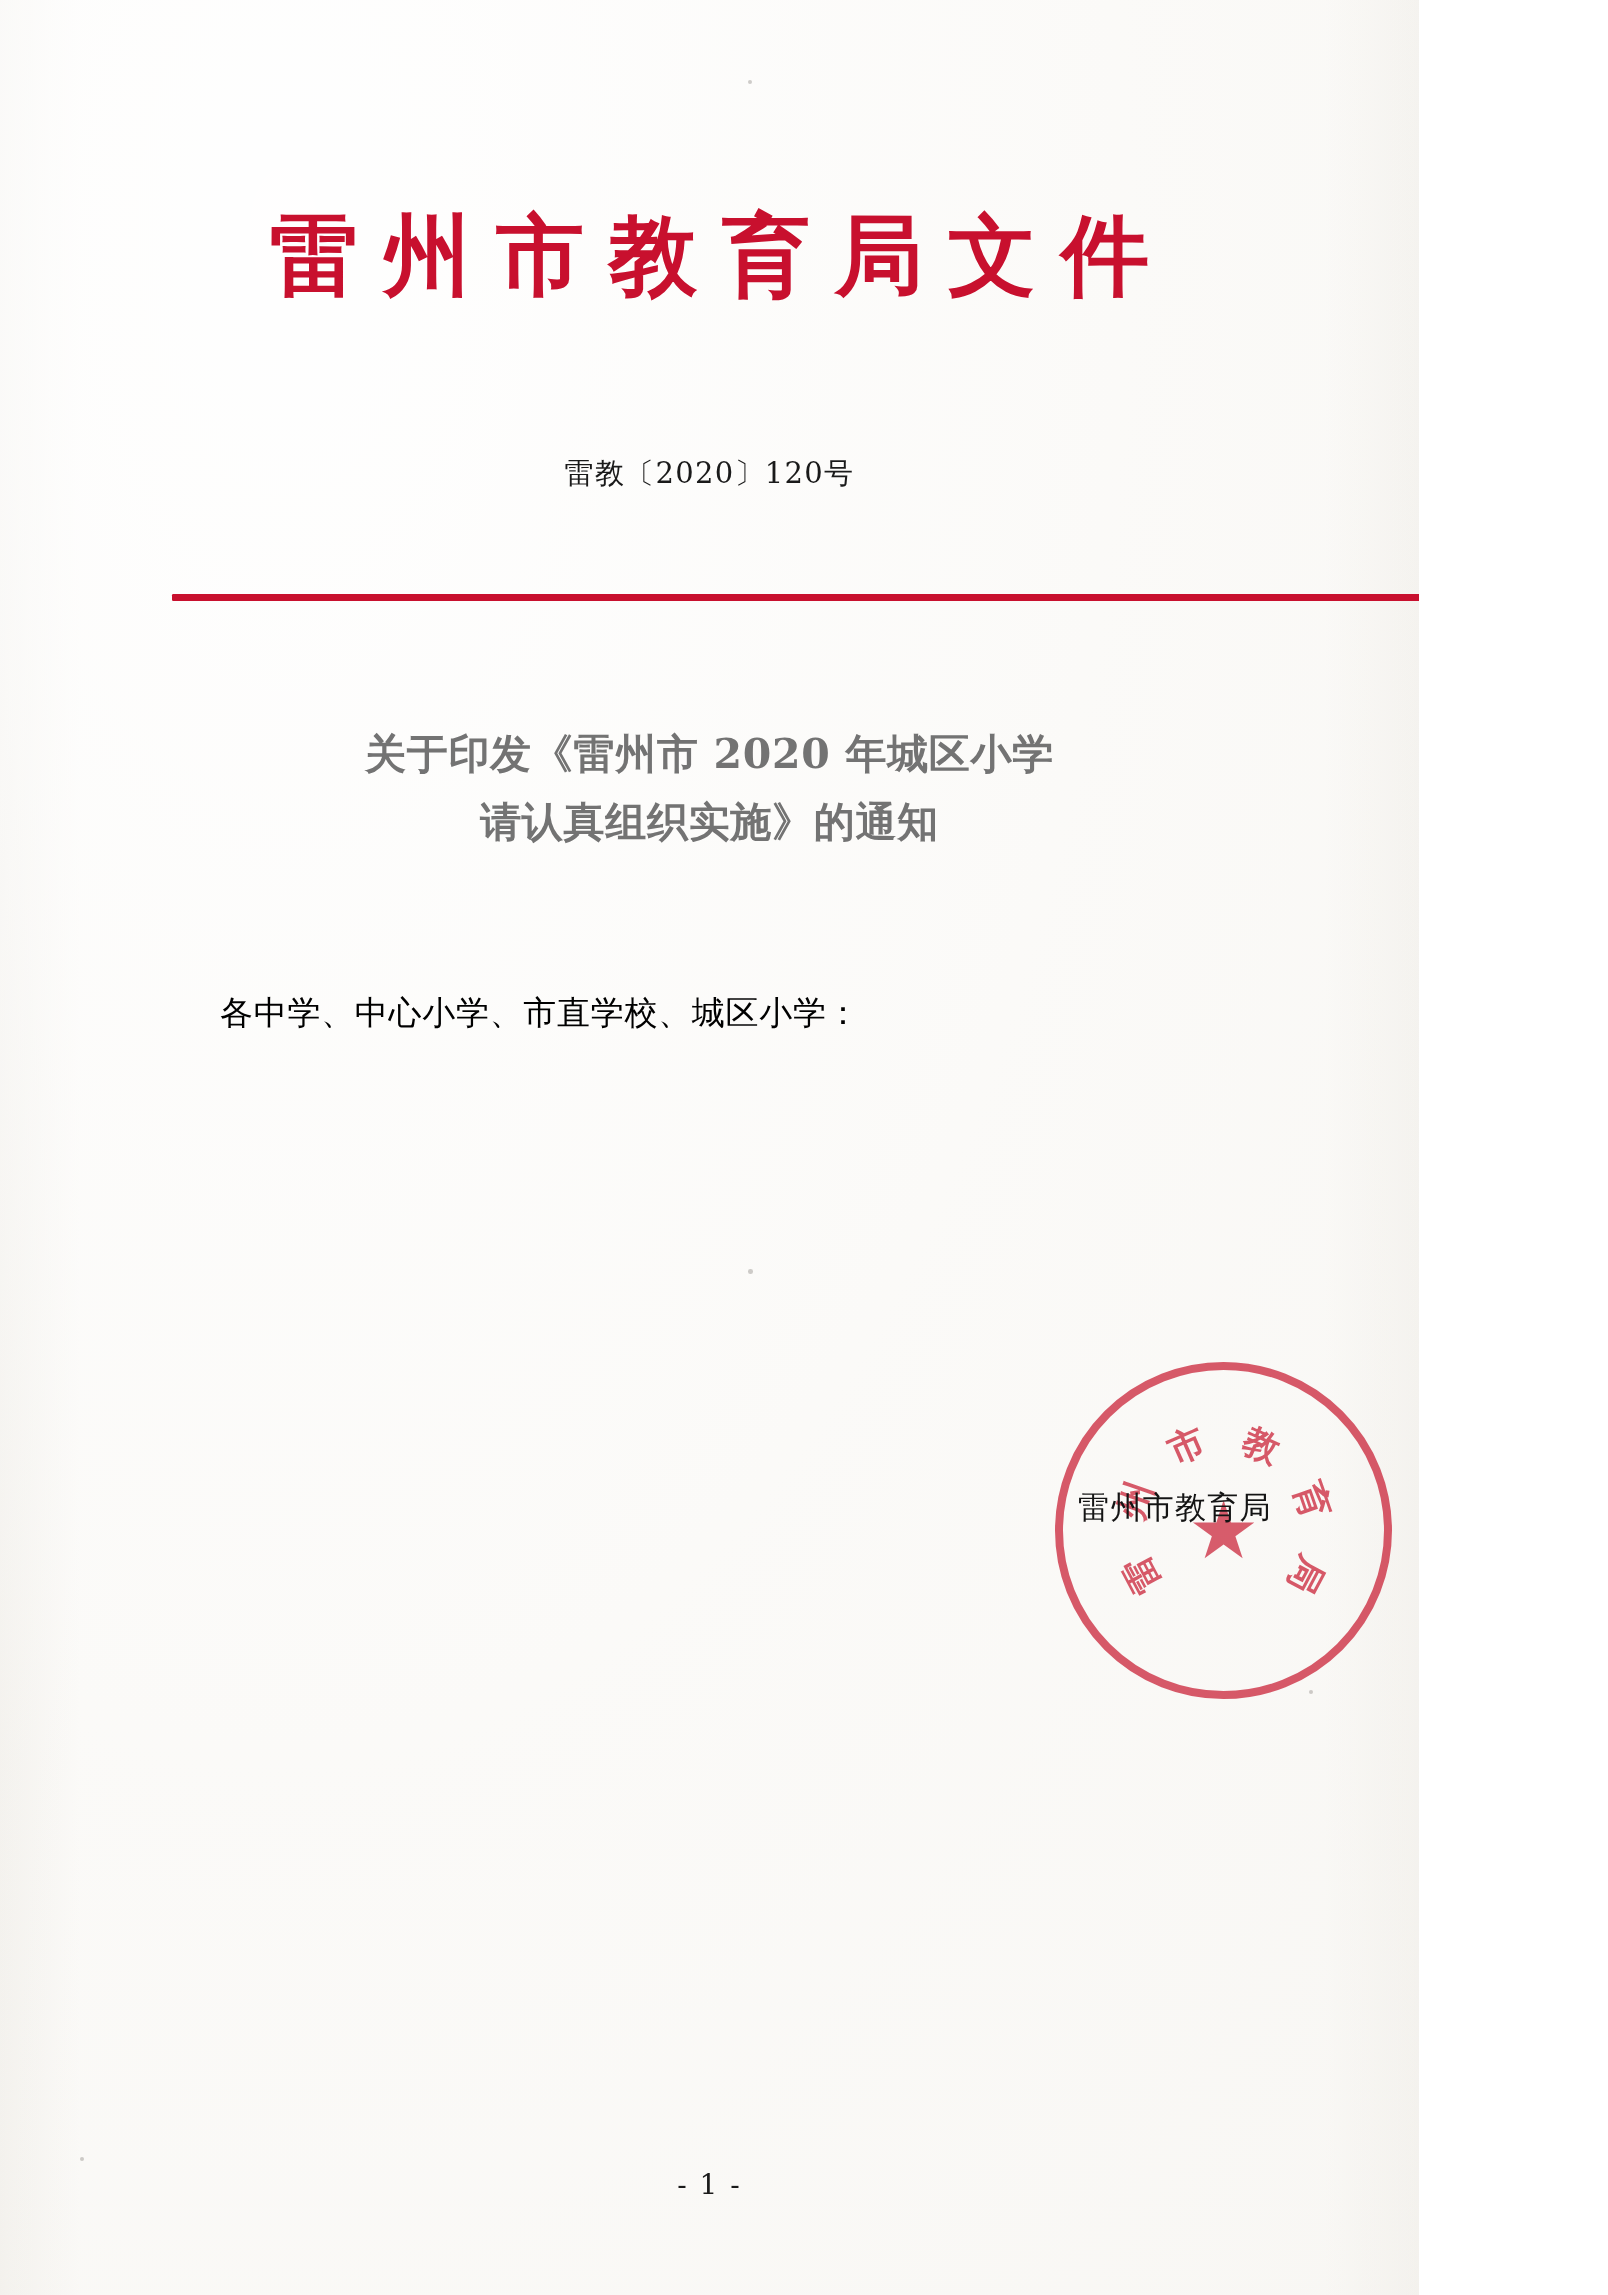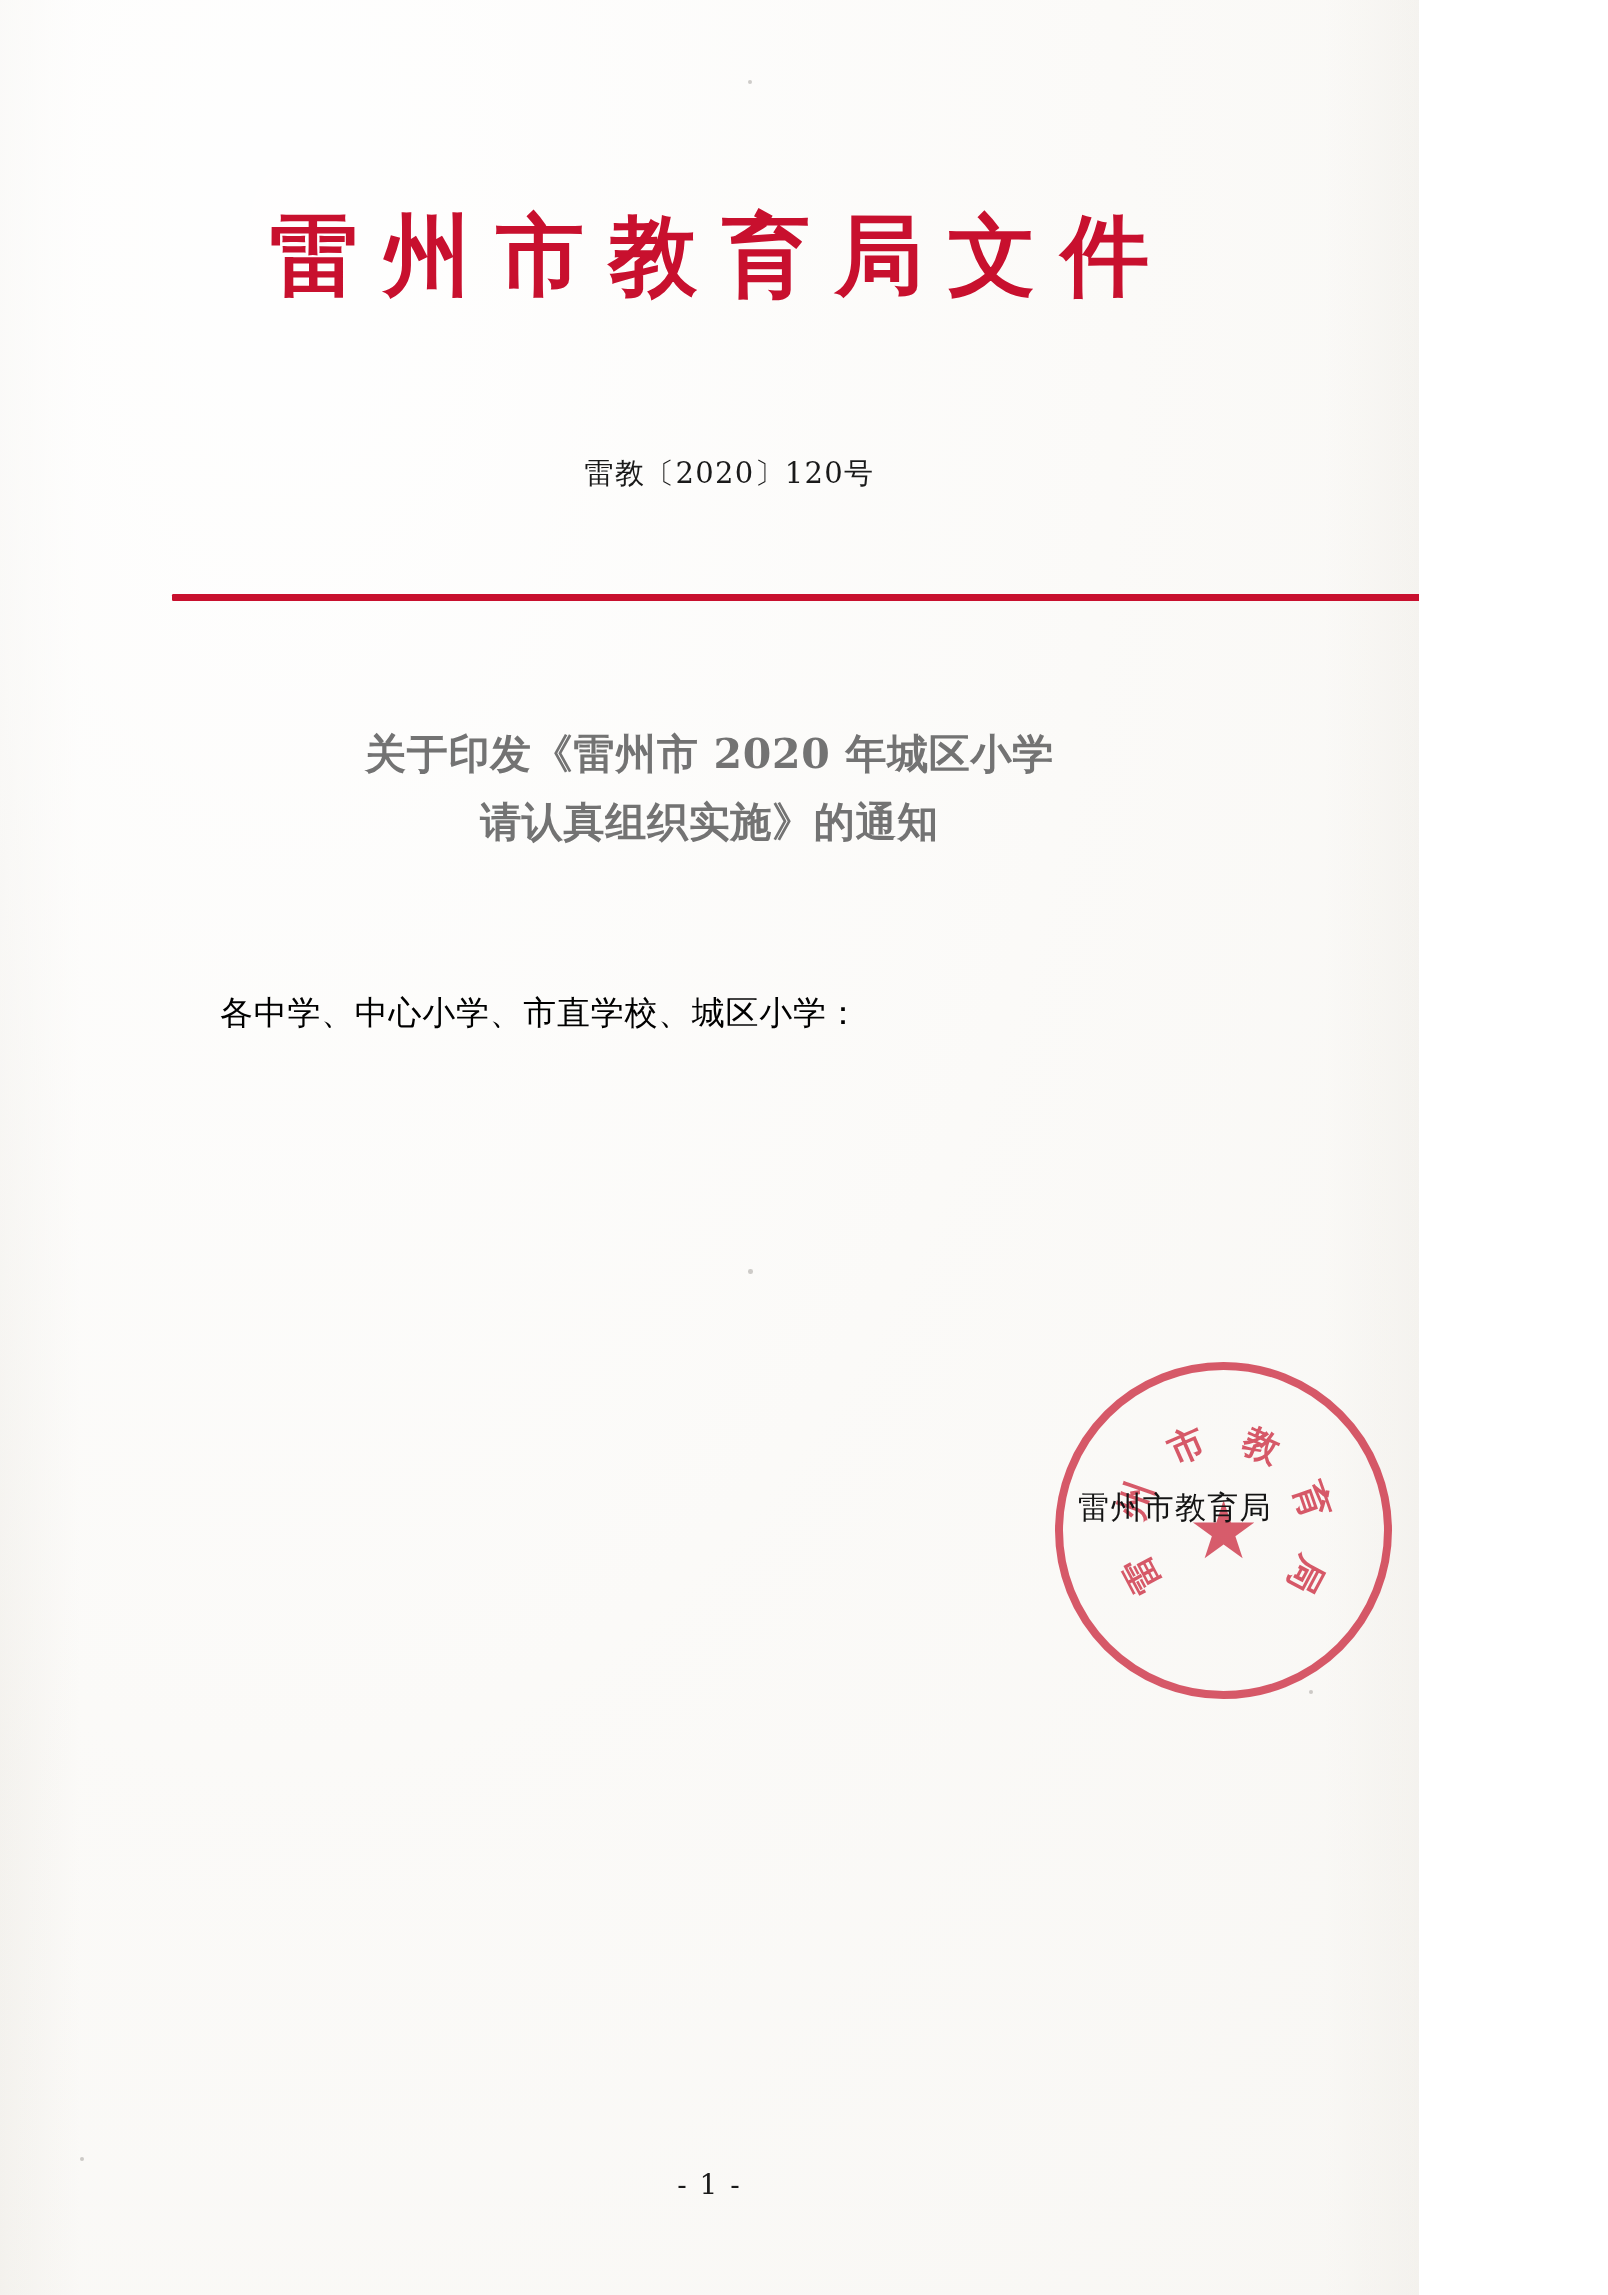--- a/index.html
+++ b/index.html
@@ -45,21 +45,20 @@
   .doc-number {
     position: absolute;
     top: 454px;
     left: 0;
     width: 100%;
     text-align: center;
     font-family: "DejaVu Serif", serif;
     font-size: 29px;
     letter-spacing: 1.3px;
     color: #1a1a1a;
-    padding-left: 20px;
   }
   .red-rule {
     position: absolute;
     top: 594px;
     left: 172px;
     width: 1266px;
     height: 7.3px;
     background: #c8102e;
     border-radius: 1.3px;
   }

